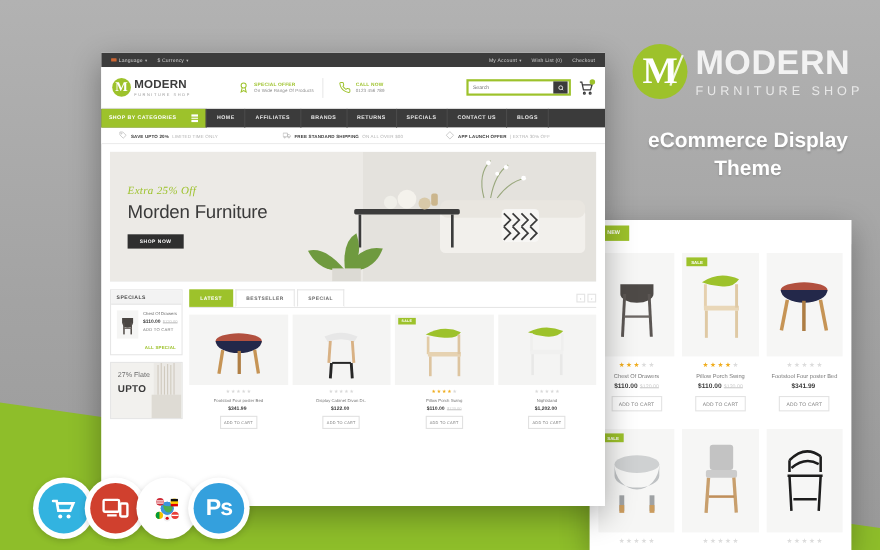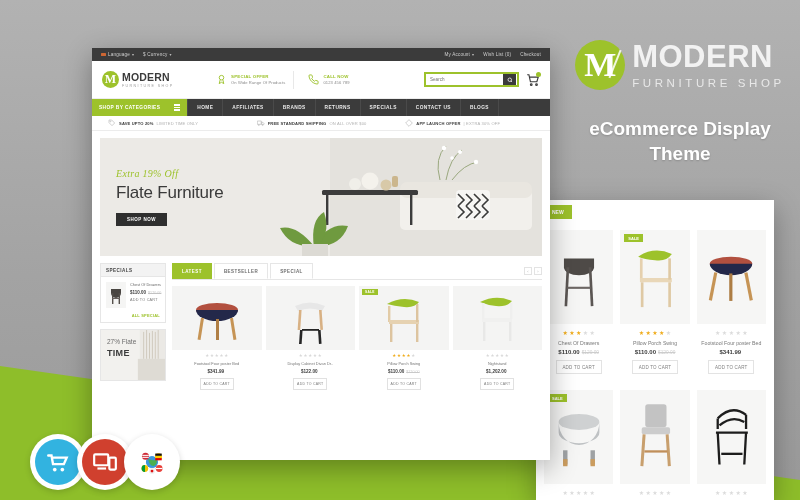--- a/index.html
+++ b/index.html
@@ -435,22 +435,22 @@
           <path d="M352 42 q12 -16 26 -18"></path>
       </g>
       <g fill="#ffffff">
           <circle cx="344" cy="10" r="2.2"></circle>
           <circle cx="360" cy="14" r="2"></circle>
           <circle cx="376" cy="24" r="2.2"></circle>
           <circle cx="352" cy="20" r="1.8"></circle>
         </g>
     </svg>
     <div class="hero-copy">
-      <div class="hero-kicker">Extra 19% Off</div>
-      <div class="hero-title">Flate Furniture</div>
+      <div class="hero-kicker">Extra 25% Off</div>
+      <div class="hero-title">Morden Furniture</div>
       <div class="hero-btn">SHOP NOW</div>
     </div>
   </div>
 
   <div class="content">
 
     <div class="side">
       <div class="panel">
         <div class="panel-h">SPECIALS</div>
         <div class="spec-item">
@@ -475,21 +475,21 @@
       <div class="side-banner">
         <svg viewBox="0 0 66 52" preserveAspectRatio="none" style="position:absolute;inset:0;width:100%;height:100%">
           <rect width="66" height="52" fill="#f2f1ee"></rect>
           <rect x="40" y="0" width="26" height="52" fill="#ebe9e5"></rect>
           <g stroke="#cfc9bd" stroke-width="1">
               <path d="M44 2v28M47 0v30M50 3v27M53 1v29M56 2v28M59 0v30"></path>
             </g>
           <rect x="38" y="30" width="28" height="22" fill="#dedbd4"></rect>
         </svg>
         <div class="sb-t1">27% Flate</div>
-        <div class="sb-t2">TIME</div>
+        <div class="sb-t2">UPTO</div>
       </div>
     </div>
 
     <div class="main-col">
       <div class="tabs">
         <div class="tab active">LATEST</div>
         <div class="tab idle">BESTSELLER</div>
         <div class="tab idle">SPECIAL</div>
         <div class="tab-navs">
           <div class="tnav">‹</div>
@@ -783,13 +783,18 @@
           <rect x="25" y="14" width="10" height="3.4" fill="#dd0000"></rect>
         <circle cx="9" cy="30" r="5.2" fill="#f3c300"></circle>
         <path d="M4 30a5.2 5.2 0 015.2-5.2v10.4A5.2 5.2 0 014 30z" fill="#009b3a"></path>
         <circle cx="31" cy="30" r="5.2" fill="#e8403a"></circle>
         <path d="M26 30h10" stroke="#fff" stroke-width="1.8"></path>
         <circle cx="20" cy="34" r="4.6" fill="#f0f0f0"></circle>
         <circle cx="20" cy="34" r="2.2" fill="#d11"></circle>
       </svg>
     </div>
   </div>
+  <div class="badge">
+    <div class="badge-in b-ps">
+      <span class="ps-text">Ps</span>
+    </div>
+  </div>
 </div>
 
 </body></html>

